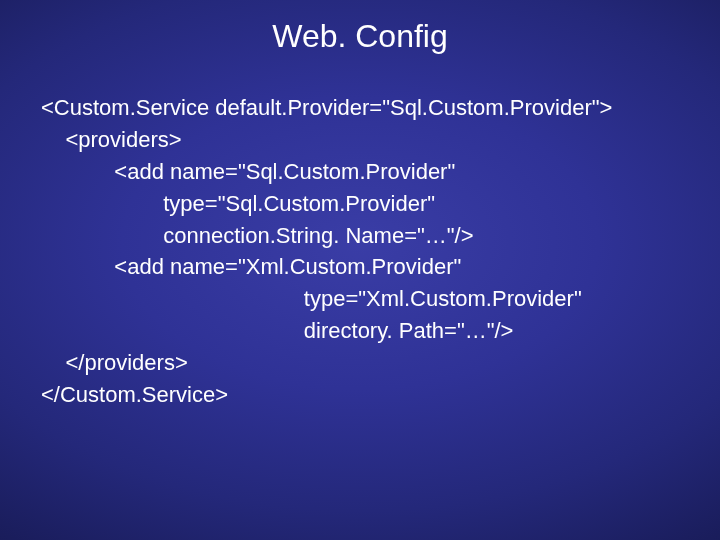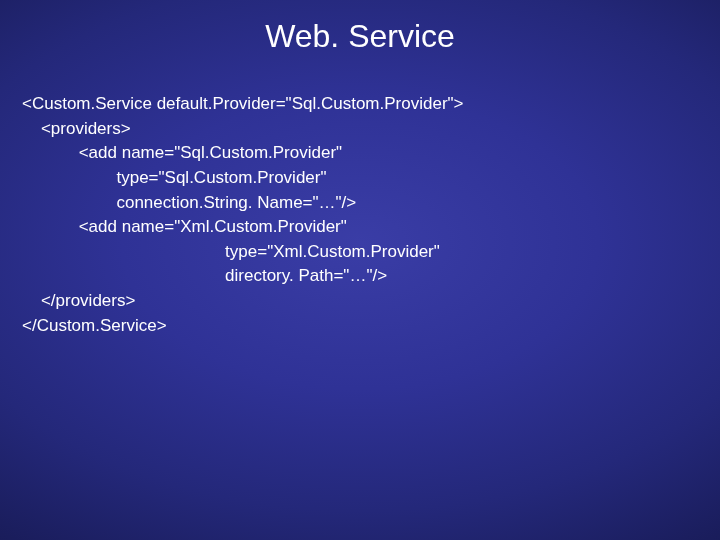--- a/index.html
+++ b/index.html
@@ -29,34 +29,34 @@
     left: 0;
     width: 100%;
     text-align: center;
     font-size: 32px;
     font-weight: 400;
     color: #ffffff;
   }
   .code-block {
     position: absolute;
     top: 92px;
-    left: 22px;
+    left: 41px;
     right: 26px;
-    font-size: 17px;
+    font-size: 22px;
     line-height: 1.45;
     color: #ffffff;
     white-space: pre;
     font-family: "Trebuchet MS", "Arial", sans-serif;
   }
 </style>
 </head>
 <body>
 
 <div class="slide">
-  <div class="title">Web. Service</div>
+  <div class="title">Web. Config</div>
   <div class="code-block"><span>&lt;Custom.Service default.Provider="Sql.Custom.Provider"&gt;</span>
 <span>    &lt;providers&gt;</span>
 <span>            &lt;add name="Sql.Custom.Provider"</span>
 <span>                    type="Sql.Custom.Provider"</span>
 <span>                    connection.String. Name="…"/&gt;</span>
 <span>            &lt;add name="Xml.Custom.Provider"</span>
 <span>                                           type="Xml.Custom.Provider"</span>
 <span>                                           directory. Path="…"/&gt;</span>
 <span>    &lt;/providers&gt;</span>
 <span>&lt;/Custom.Service&gt;</span></div>

